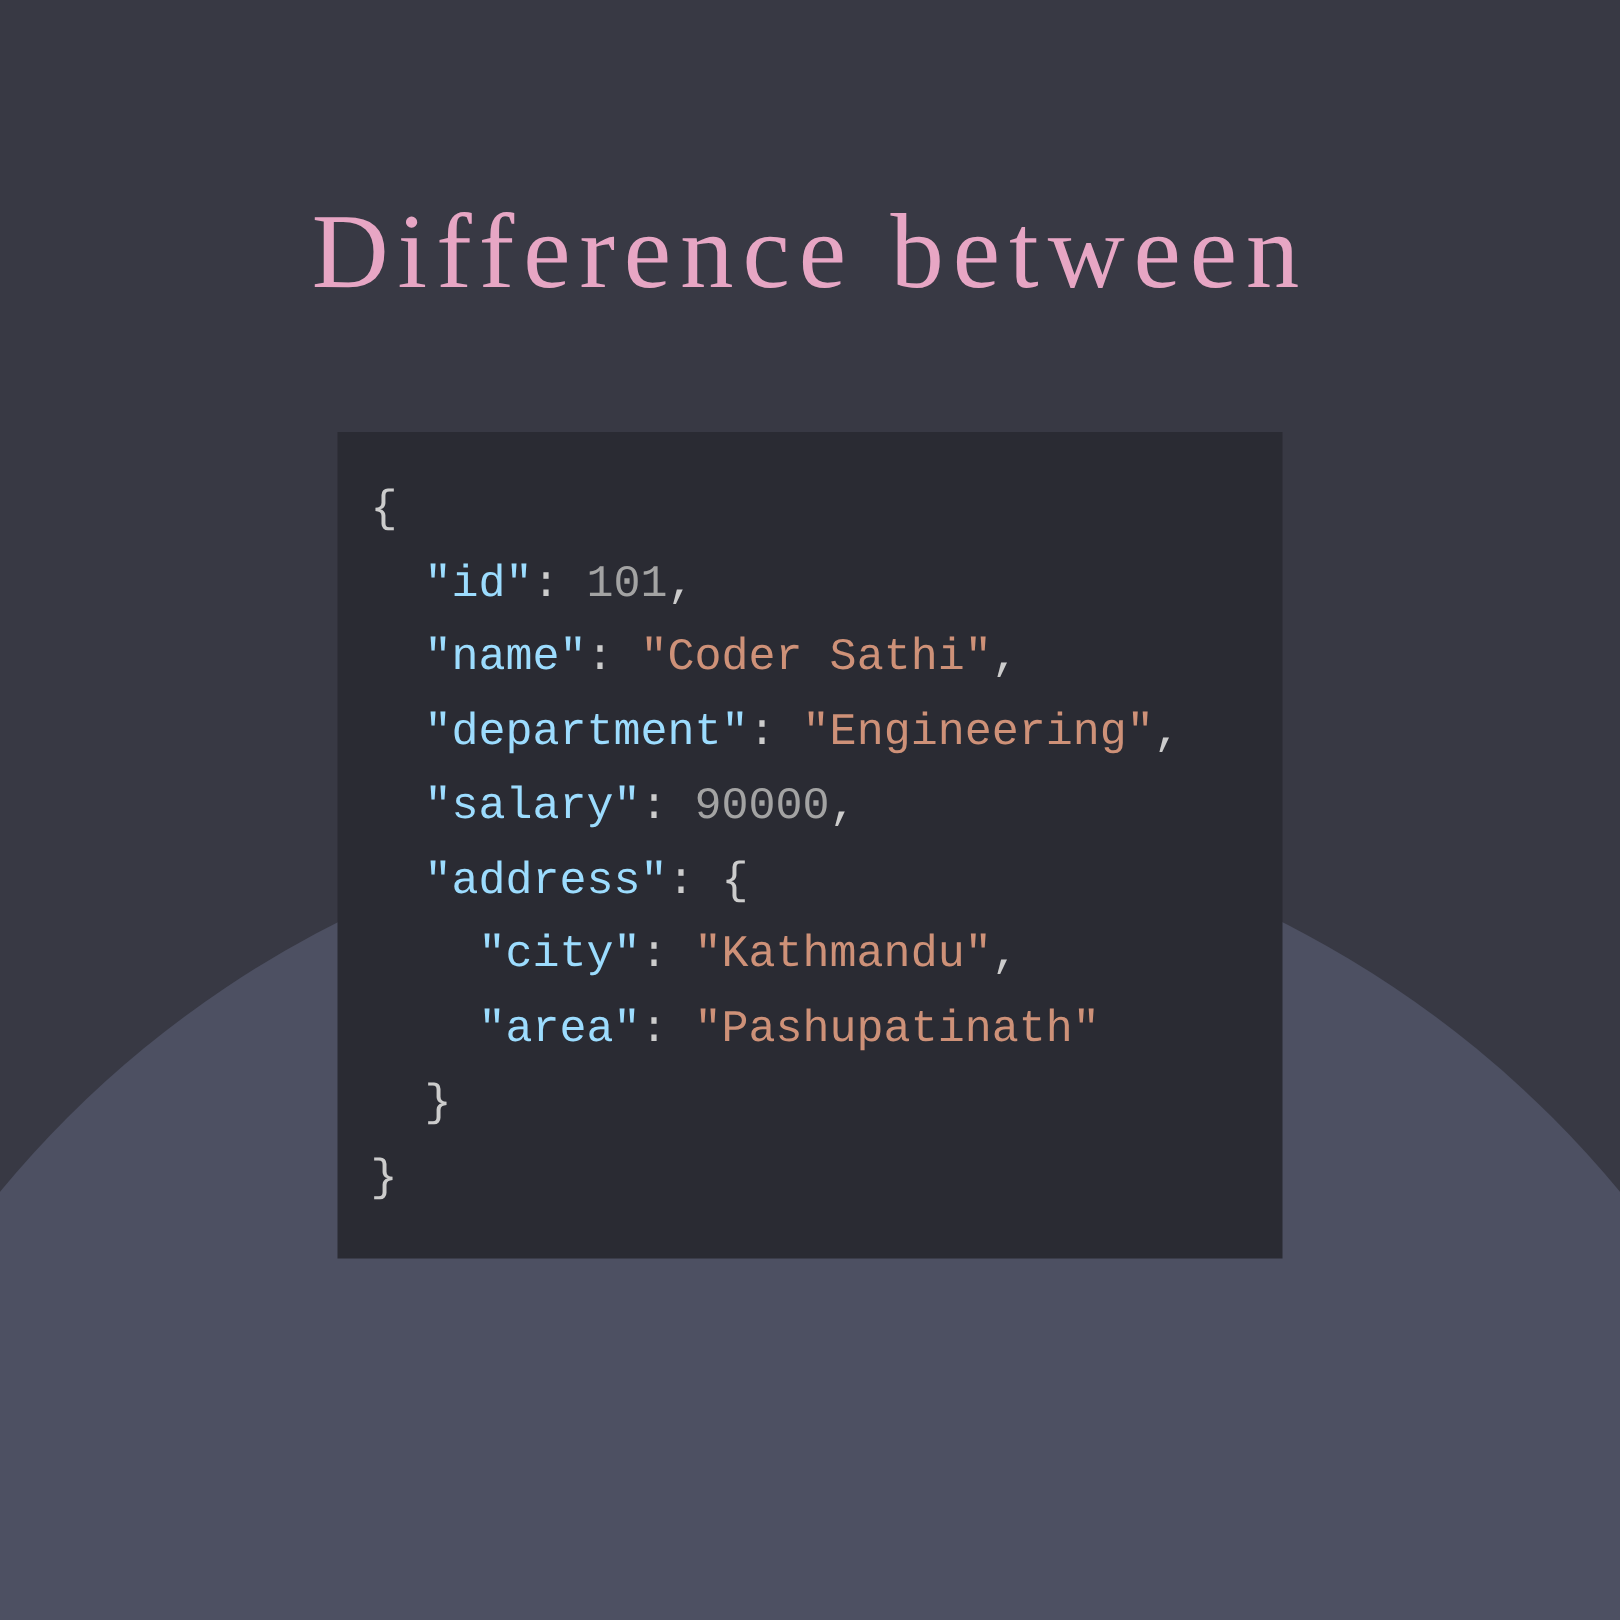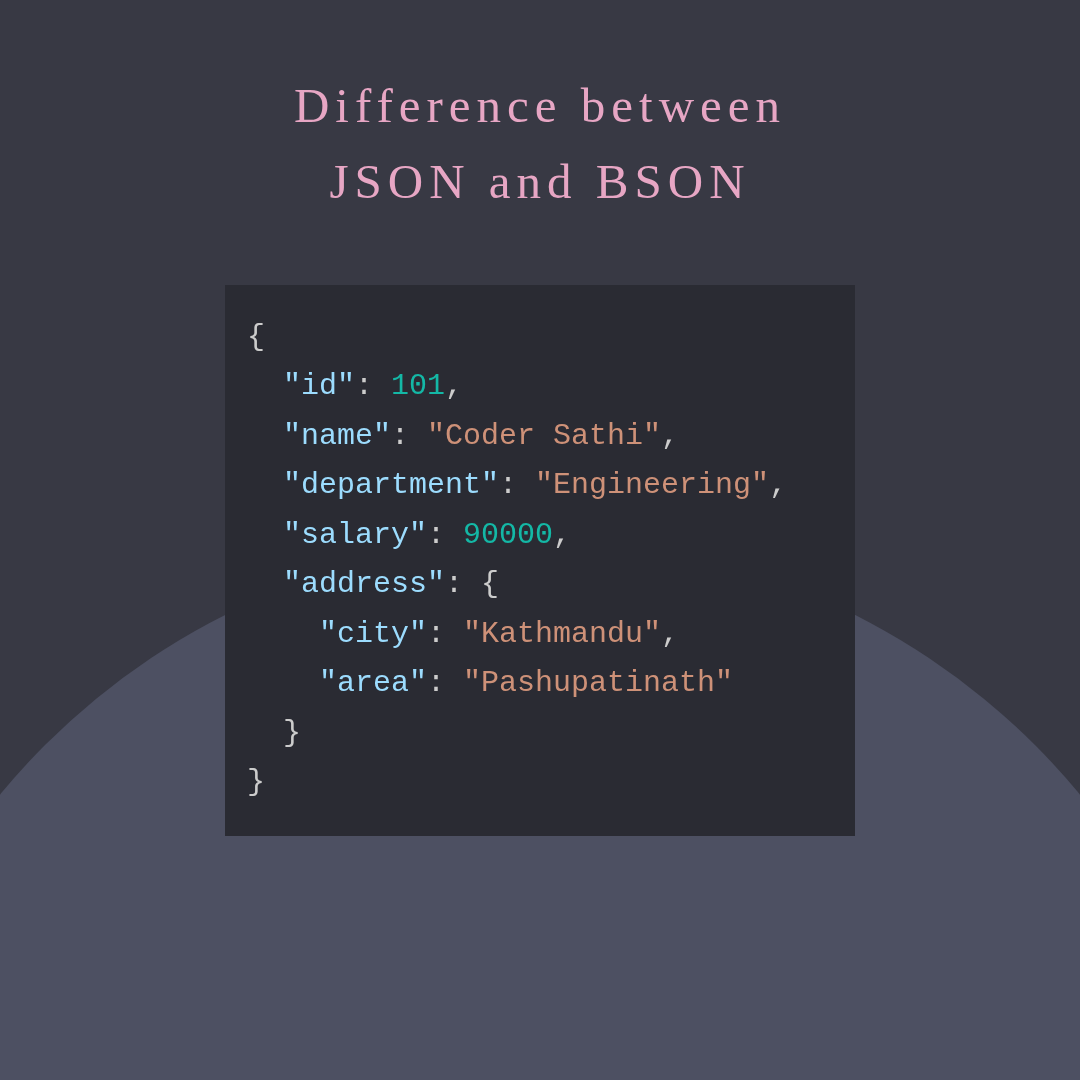--- a/index.html
+++ b/index.html
@@ -19,54 +19,53 @@
     border-radius: 50%;
     bottom: -860px;
     left: 50%;
     transform: translateX(-50%);
   }
   .title {
     position: relative;
     z-index: 2;
     text-align: center;
     color: #e7a6c4;
-    font-size: 49px;
+    font-size: 71px;
     letter-spacing: 6px;
     line-height: 1.55;
-    padding-top: 68px;
+    padding-top: 113px;
     font-weight: 400;
   }
   .code-block {
     position: relative;
     z-index: 2;
     background: #2a2b33;
     width: 630px;
     margin: 65px auto 0 auto;
     padding: 28px 22px 28px 22px;
     font-family: 'Consolas', 'Monaco', 'Courier New', monospace;
     font-size: 30px;
     line-height: 1.65;
     color: #cccccc;
   }
   .brace { color: #cccccc; }
   .key { color: #9cdcfe; }
   .colon { color: #cccccc; }
-  .num { color: #14b8a6; }
+  .num { color: #a3a3a3; }
   .str { color: #ce9178; }
   .comma { color: #cccccc; }
   .line { white-space: pre; }
 </style>
 </head>
 <body>
 
 <div class="circle"></div>
 
 <div class="title">
   <span>Difference between</span><br>
-  <span>JSON and BSON</span>
 </div>
 
 <div class="code-block">
   <div class="line"><span class="brace">{</span></div>
   <div class="line"><span>  </span><span class="key">"id"</span><span class="colon">: </span><span class="num">101</span><span class="comma">,</span></div>
   <div class="line"><span>  </span><span class="key">"name"</span><span class="colon">: </span><span class="str">"Coder Sathi"</span><span class="comma">,</span></div>
   <div class="line"><span>  </span><span class="key">"department"</span><span class="colon">: </span><span class="str">"Engineering"</span><span class="comma">,</span></div>
   <div class="line"><span>  </span><span class="key">"salary"</span><span class="colon">: </span><span class="num">90000</span><span class="comma">,</span></div>
   <div class="line"><span>  </span><span class="key">"address"</span><span class="colon">: </span><span class="brace">{</span></div>
   <div class="line"><span>    </span><span class="key">"city"</span><span class="colon">: </span><span class="str">"Kathmandu"</span><span class="comma">,</span></div>

